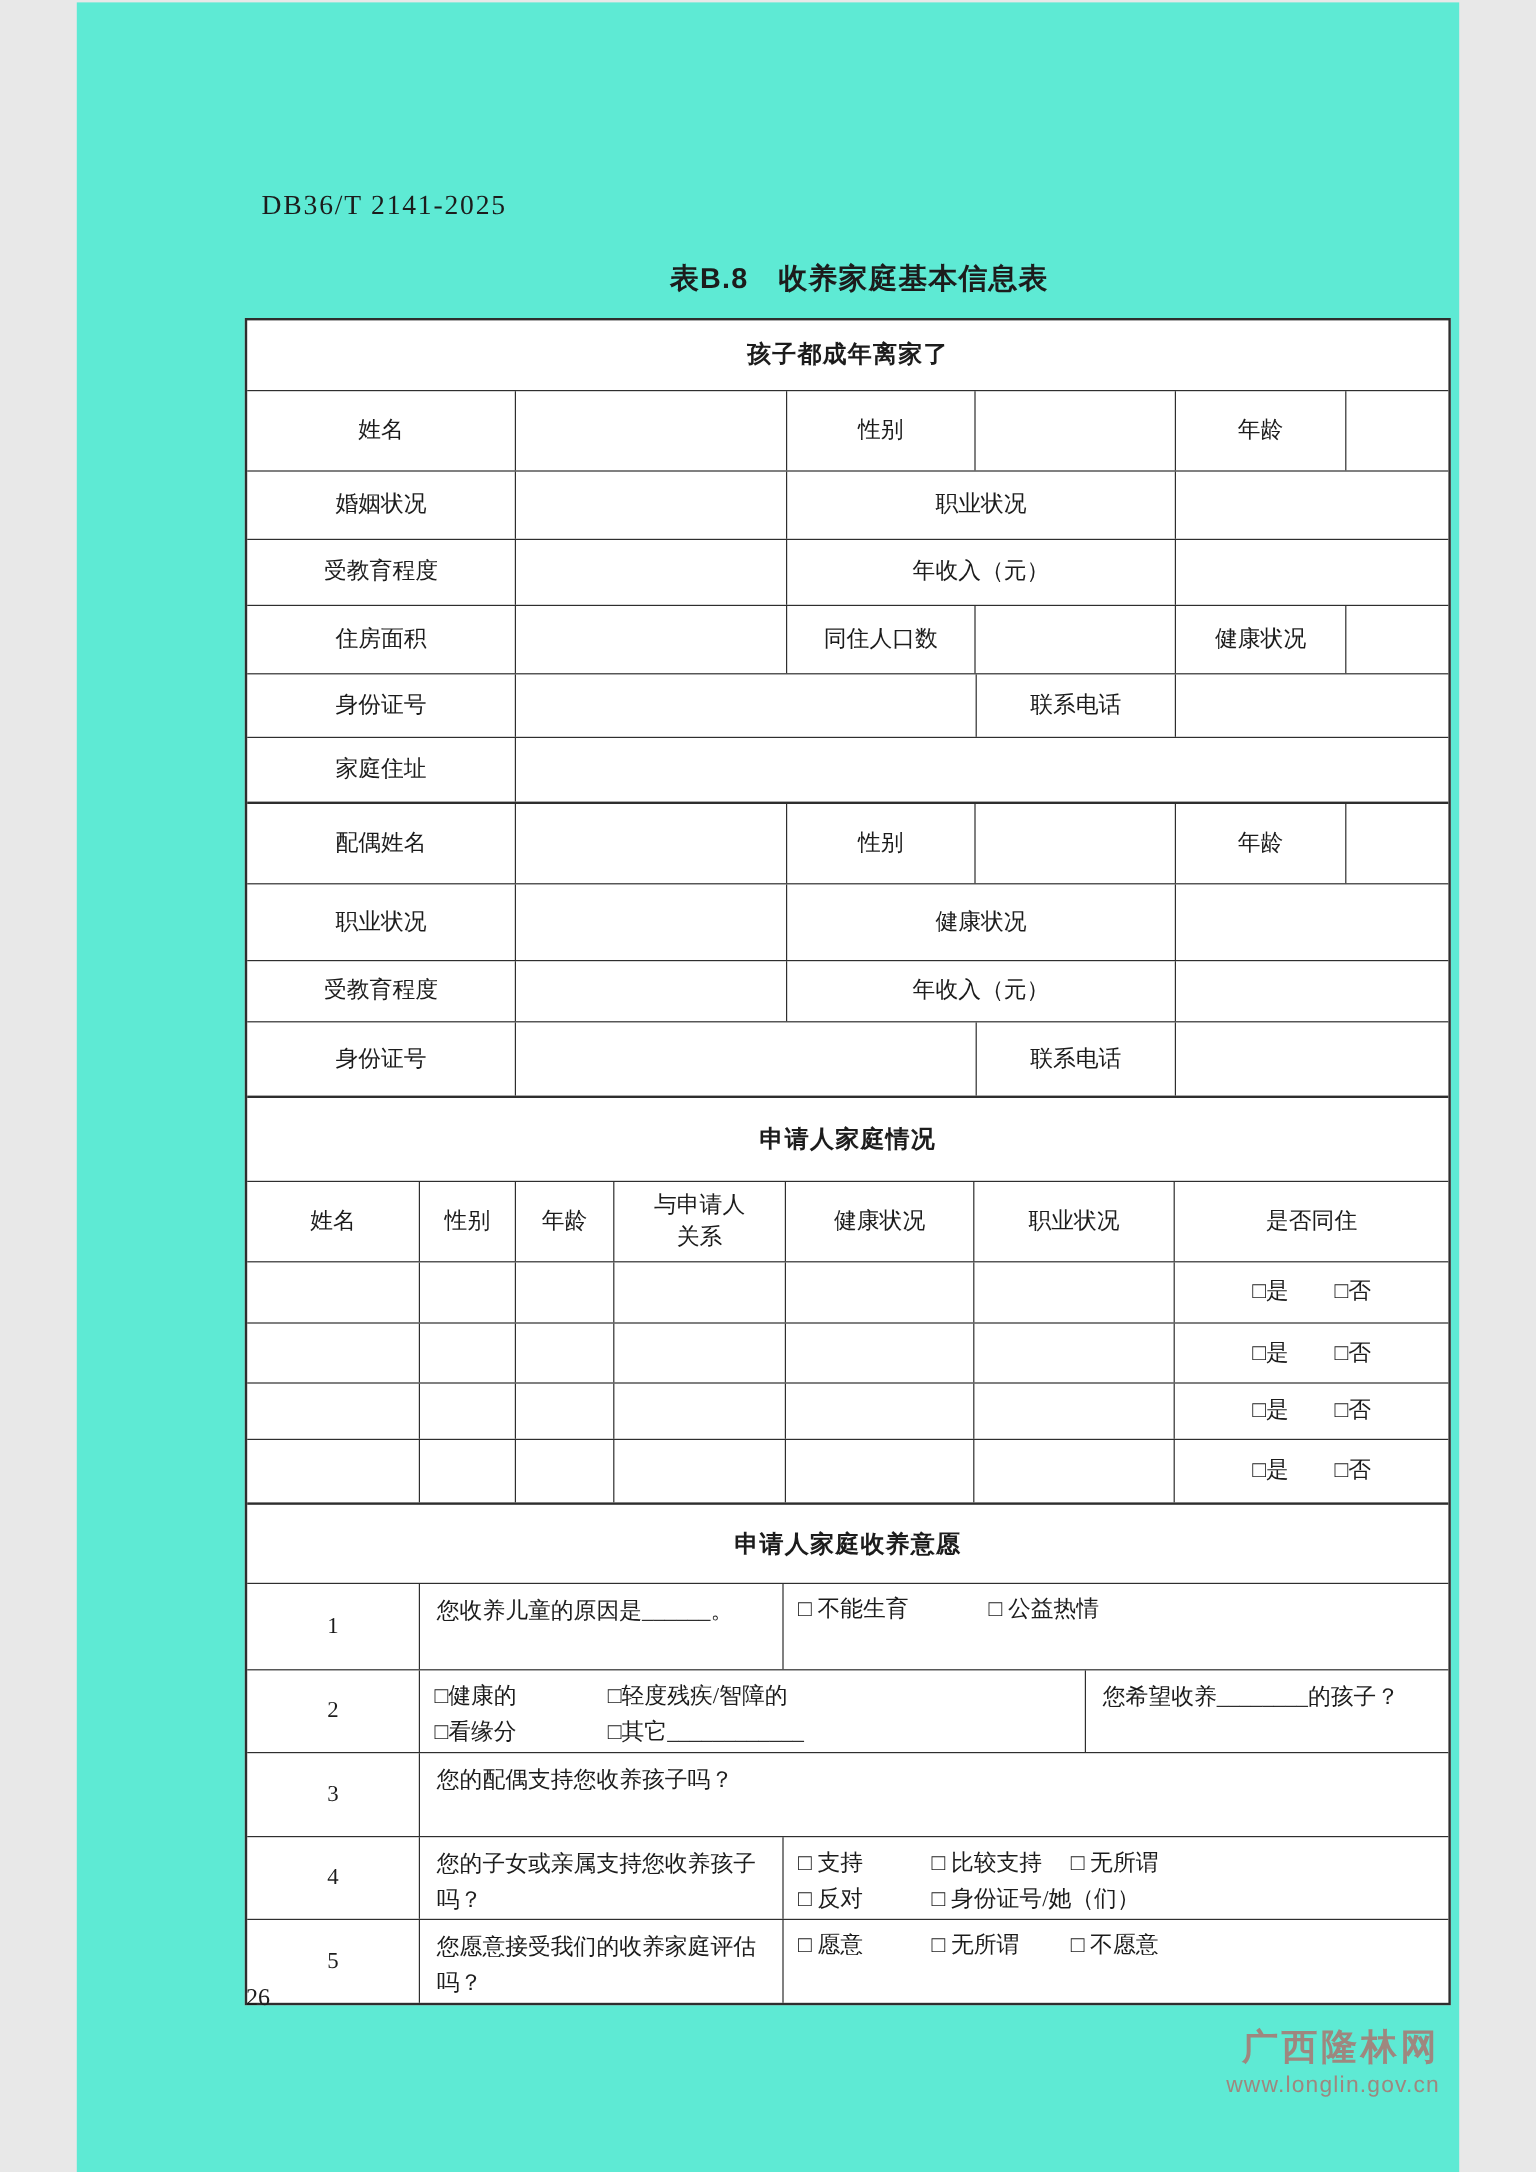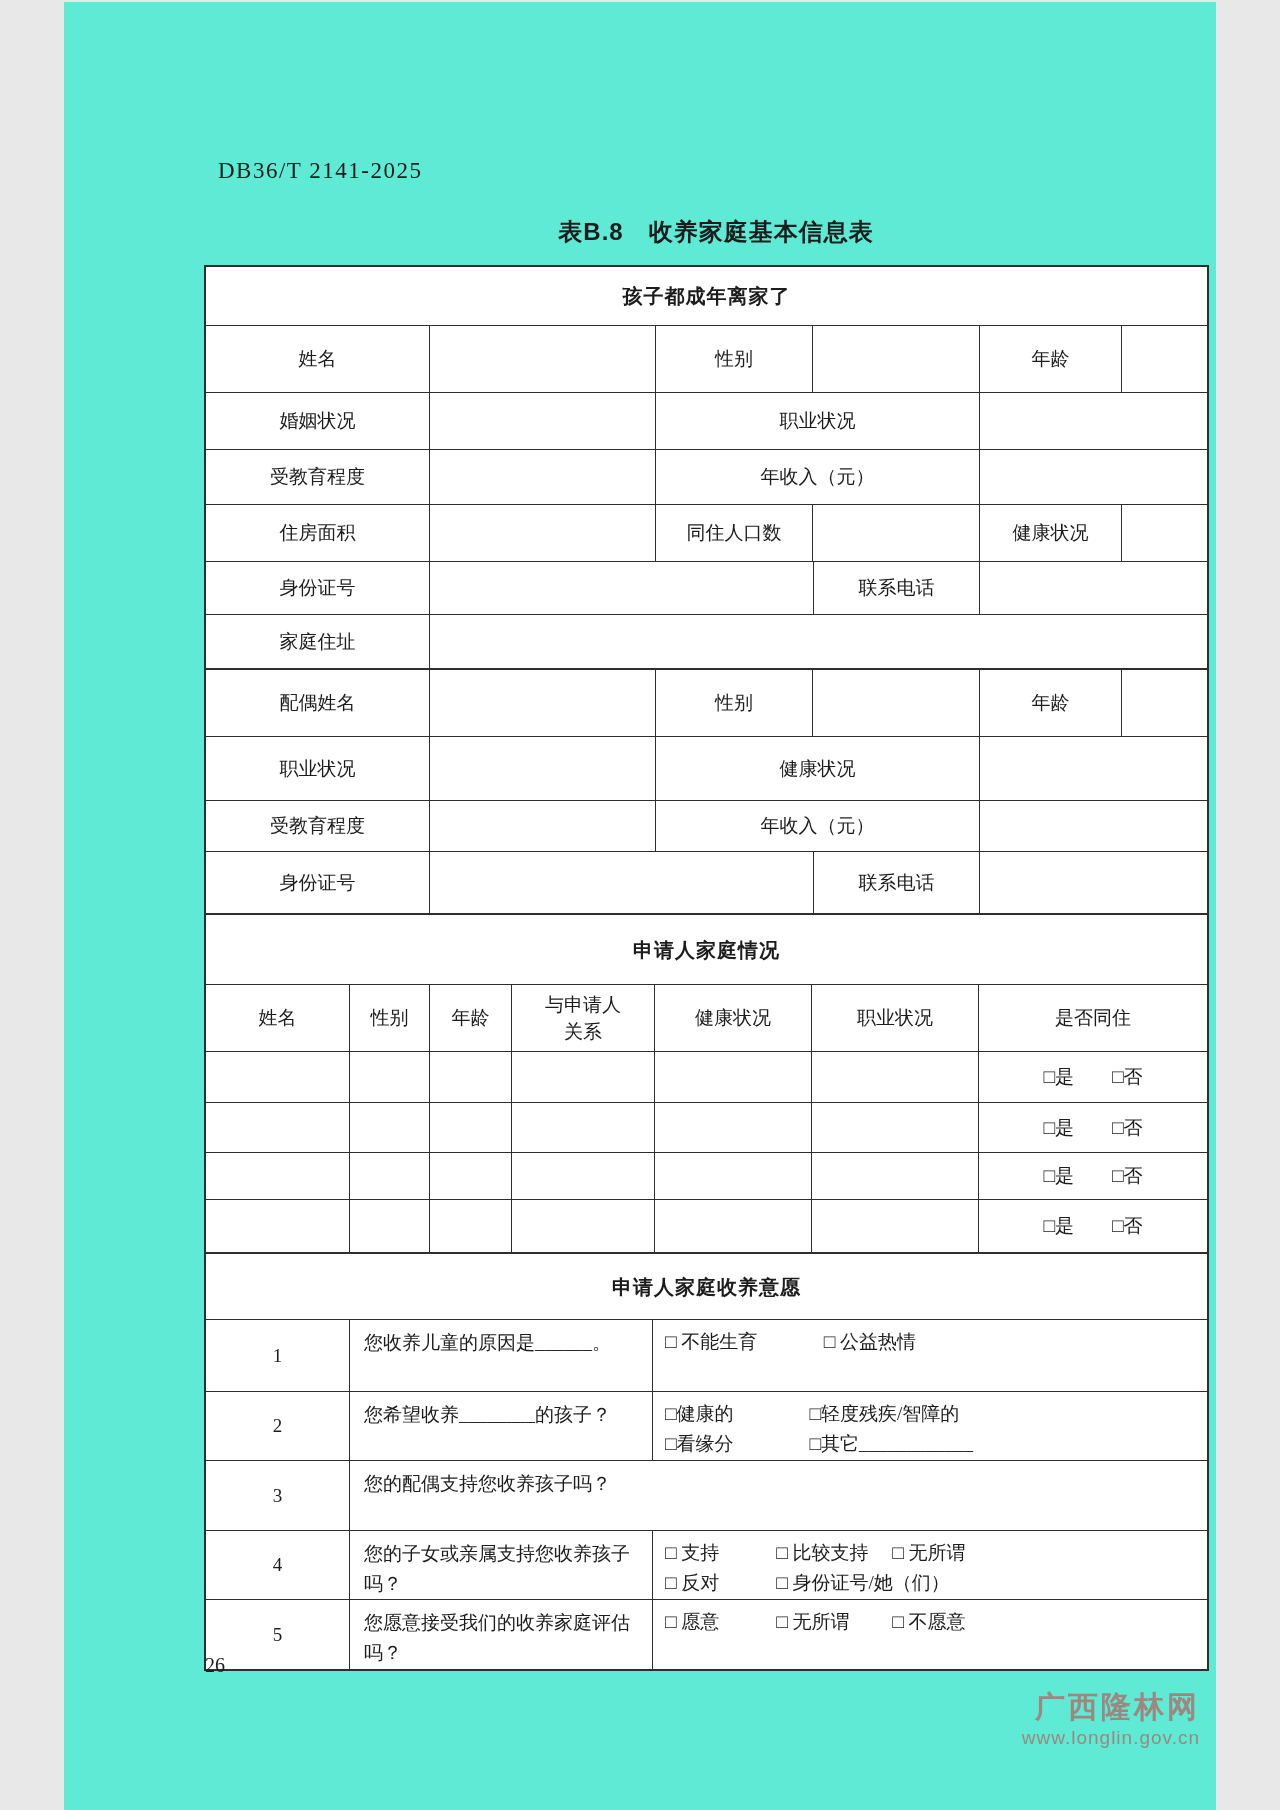--- a/index.html
+++ b/index.html
@@ -210,25 +210,25 @@
     <div class="row" style="height:71px">
       <div class="c qnum" style="width:143px">1</div>
       <div class="c qtext" style="width:303px">您收养儿童的原因是______。</div>
       <div class="c opts grow">
         <span>□ 不能生育　　　  □ 公益热情</span>
       </div>
     </div>
 
     <div class="row" style="height:68px">
       <div class="c qnum" style="width:143px">2</div>
-      <div class="c qtext" style="width:303px">您希望收养________的孩子？</div>
       <div class="c opts grow">
         <span>□健康的　　　　□轻度残疾/智障的</span>
         <span>□看缘分　　　　□其它____________</span>
       </div>
+      <div class="c qtext" style="width:303px">您希望收养________的孩子？</div>
     </div>
 
     <div class="row" style="height:69px">
       <div class="c qnum" style="width:143px">3</div>
       <div class="c qtext" style="width:303px">您的配偶支持您收养孩子吗？</div>
     </div>
 
     <div class="row" style="height:68px">
       <div class="c qnum" style="width:143px">4</div>
       <div class="c qtext" style="width:303px">您的子女或亲属支持您收养孩子吗？</div>

